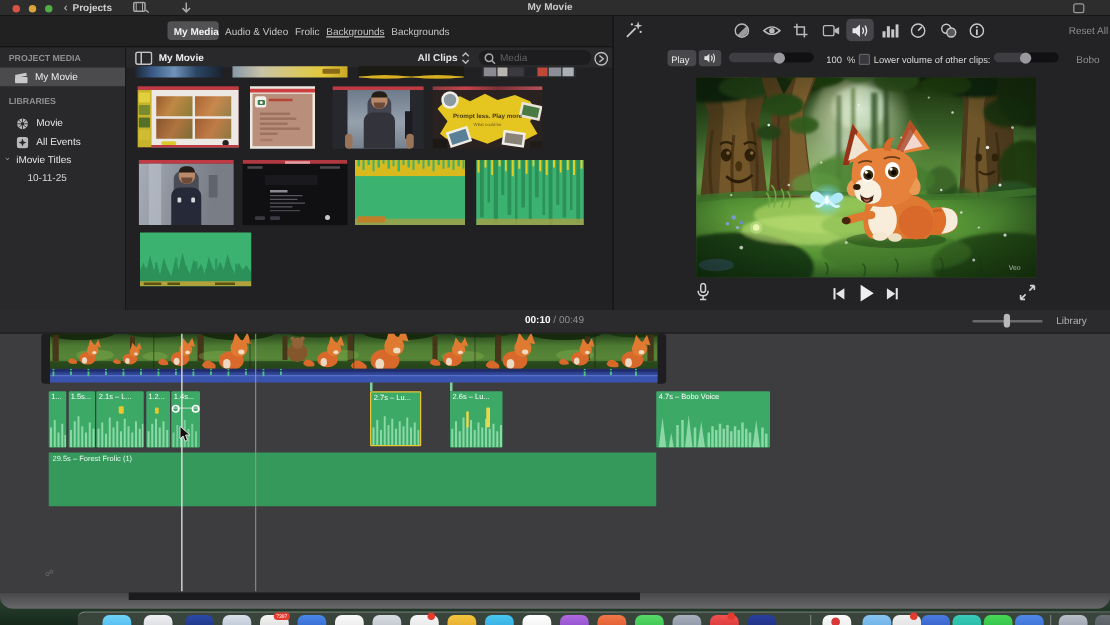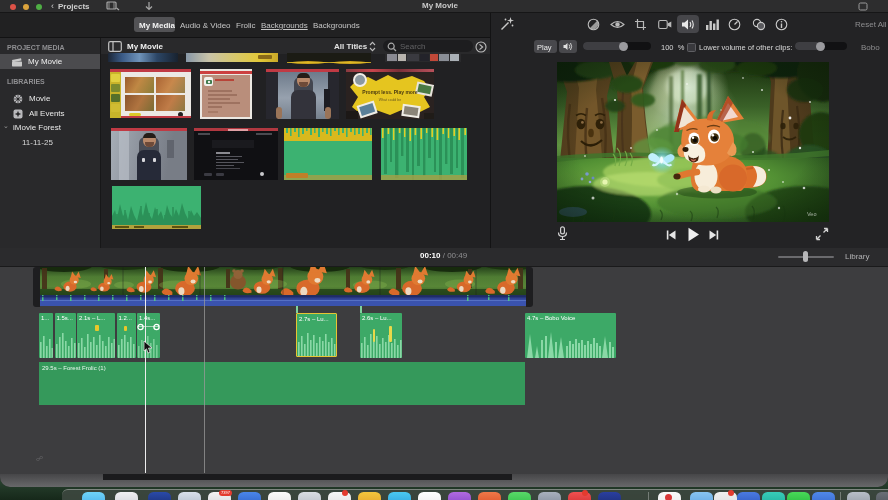--- a/index.html
+++ b/index.html
@@ -66,42 +66,42 @@
       <circle cx="5" cy="5" r="1.5" fill="#29292b"></circle>
       <path d="M5 0.7 L5 3.4 M5 6.6 L5 9.3 M0.7 5 L3.4 5 M6.6 5 L9.3 5 M2 2 L3.9 3.9 M6.1 6.1 L8 8 M8 2 L6.1 3.9 M3.9 6.1 L2 8" stroke="#29292b" stroke-width="0.7"></path>
     </svg>
     <div class="txt" style="left:29px;top:56px;font-size:8px;color:#e8e8e8;">Movie</div>
     <svg class="a" style="left:13px;top:71px;" width="10" height="10" viewBox="0 0 10 10">
       <rect x="0.5" y="0.5" width="9" height="9" rx="2" fill="#b9b9bc"></rect>
       <path d="M5 1.8 L5.9 4.1 L8.2 5 L5.9 5.9 L5 8.2 L4.1 5.9 L1.8 5 L4.1 4.1 Z" fill="#29292b"></path>
     </svg>
     <div class="txt" style="left:29px;top:71px;font-size:8px;color:#e8e8e8;">All Events</div>
     <div class="txt" style="left:3px;top:84px;font-size:7px;color:#9a9a9a;">⌄</div>
-    <div class="txt" style="left:13px;top:85px;font-size:8px;color:#e8e8e8;">iMovie Forest</div>
-    <div class="txt" style="left:22px;top:100px;font-size:8px;color:#d8d8d8;">11-11-25</div>
+    <div class="txt" style="left:13px;top:85px;font-size:8px;color:#e8e8e8;">iMovie Titles</div>
+    <div class="txt" style="left:22px;top:100px;font-size:8px;color:#d8d8d8;">10-11-25</div>
   </div>
 
   <div class="a" style="left:101px;top:38px;width:389px;height:210px;background:#212123;">
 
     <div class="a" style="left:0;top:0;width:389px;height:16px;background:#29292b;"></div>
     <svg class="a" style="left:7px;top:3px;" width="14" height="11" viewBox="0 0 14 11">
       <rect x="0.7" y="0.7" width="12.6" height="9.6" rx="1.5" fill="none" stroke="#c3c3c3" stroke-width="1.2"></rect>
       <line x1="5" y1="0.7" x2="5" y2="10.3" stroke="#c3c3c3" stroke-width="1.2"></line>
     </svg>
     <div class="txt" style="left:26px;top:4px;font-size:8px;font-weight:bold;color:#f0f0f0;">My Movie</div>
-    <div class="txt" style="left:233px;top:4px;font-size:8px;font-weight:bold;color:#e3e3e3;">All Titles</div>
+    <div class="txt" style="left:233px;top:4px;font-size:8px;font-weight:bold;color:#e3e3e3;">All Clips</div>
     <svg class="a" style="left:268px;top:3px;" width="7" height="11" viewBox="0 0 7 11">
       <path d="M1 4 L3.5 1.4 L6 4 M1 7 L3.5 9.6 L6 7" fill="none" stroke="#bdbdbd" stroke-width="1.1"></path>
     </svg>
     <div class="a" style="left:282px;top:2px;width:90px;height:12px;background:#1d1d1f;border-radius:6px;"></div>
     <svg class="a" style="left:286px;top:4px;" width="10" height="10" viewBox="0 0 10 10">
       <circle cx="4.2" cy="4.2" r="3" fill="none" stroke="#a9a9a9" stroke-width="1.2"></circle>
       <line x1="6.5" y1="6.5" x2="9" y2="9" stroke="#a9a9a9" stroke-width="1.2"></line>
     </svg>
-    <div class="txt" style="left:299px;top:4px;font-size:8px;color:#626264;">Search</div>
+    <div class="txt" style="left:299px;top:4px;font-size:8px;color:#626264;">Media</div>
     <svg class="a" style="left:374px;top:3px;" width="12" height="12" viewBox="0 0 12 12">
       <circle cx="6" cy="6" r="5" fill="none" stroke="#bdbdbd" stroke-width="1.1"></circle>
       <path d="M4.5 3.4 L7.6 6 L4.5 8.6" fill="none" stroke="#bdbdbd" stroke-width="1.2"></path>
     </svg>
 
     <div class="a" style="left:7px;top:15px;width:70px;height:9px;background:linear-gradient(90deg,#1c2636,#3a5a86 20%,#6f93b9 45%,#2c4666 70%,#18222f 100%);"></div>
     <div class="a" style="left:85px;top:15px;width:92px;height:9px;background:linear-gradient(90deg,#8898a8,#c9c3a8 25%,#d8c868 55%,#e3c838 80%,#caa828 100%);">
       <div class="a" style="left:72px;top:2px;width:14px;height:4px;background:#8a6a18;border-radius:1px;"></div>
     </div>
     <div class="a" style="left:186px;top:15px;width:84px;height:9px;background:#1b1b14;">

